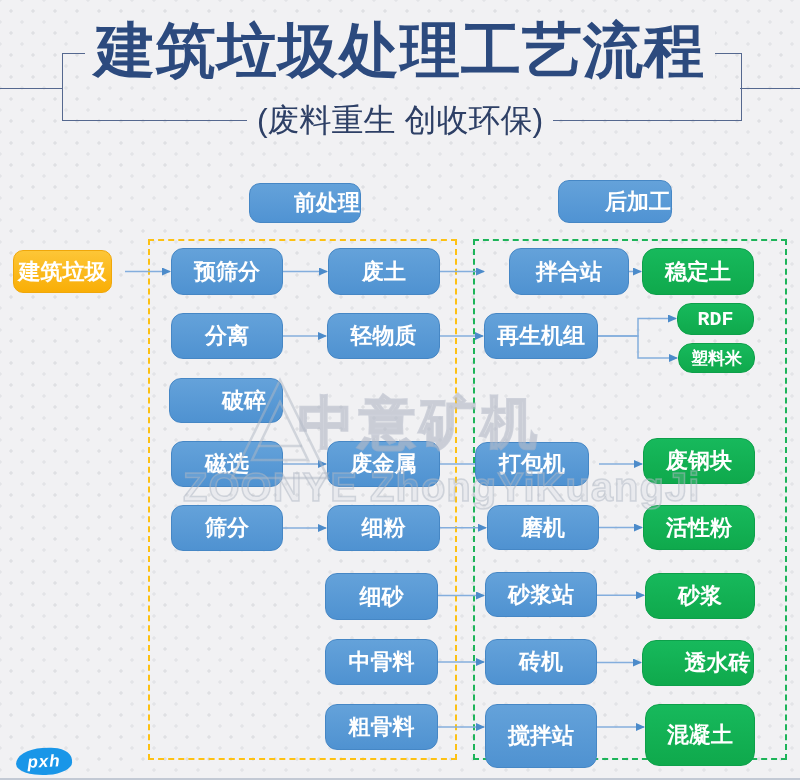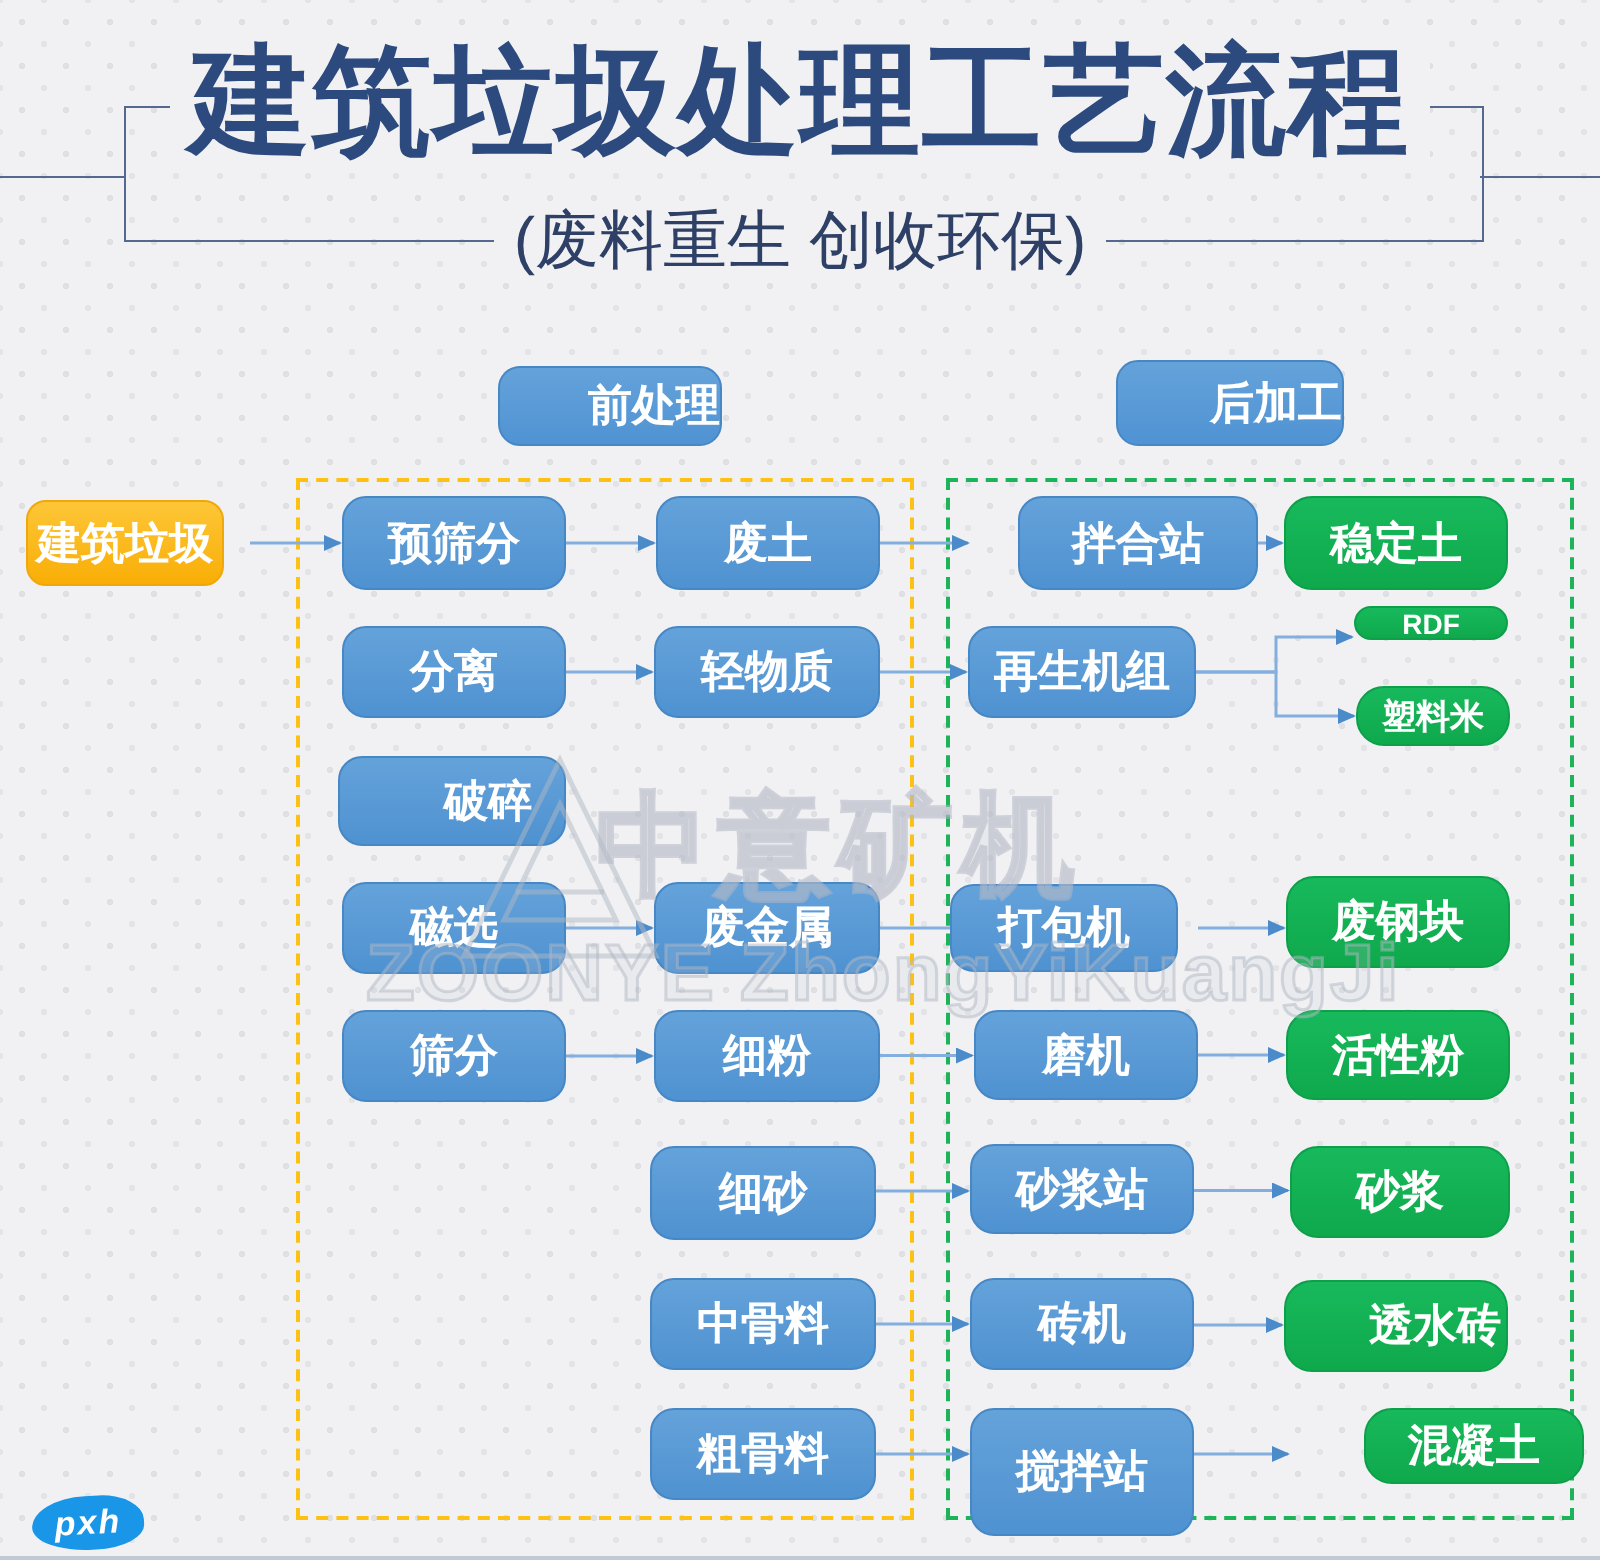--- a/index.html
+++ b/index.html
@@ -146,27 +146,27 @@
       <div class="node process" style="left: 325px; top: 639px; width: 113px; height: 46px;">中骨料</div>
       <div class="node process" style="left: 325px; top: 704px; width: 113px; height: 46px;">粗骨料</div>
       <div class="node process" style="left: 509px; top: 248px; width: 120px; height: 47px;">拌合站</div>
       <div class="node process" style="left: 484px; top: 313px; width: 114px; height: 46px;">再生机组</div>
       <div class="node process" style="left: 475px; top: 442px; width: 114px; height: 44px;">打包机</div>
       <div class="node process" style="left: 487px; top: 505px; width: 112px; height: 45px;">磨机</div>
       <div class="node process" style="left: 485px; top: 572px; width: 112px; height: 45px;">砂浆站</div>
       <div class="node process" style="left: 485px; top: 639px; width: 112px; height: 46px;">砖机</div>
       <div class="node process" style="left: 485px; top: 704px; width: 112px; height: 64px;">搅拌站</div>
       <div class="node output" style="left: 642px; top: 248px; width: 112px; height: 47px;">稳定土</div>
-      <div class="node output" style="left: 677px; top: 303px; width: 77px; height: 17px; font-size: 14px;">RDF</div>
+      <div class="node output" style="left: 677px; top: 303px; width: 77px; height: 32px; font-size: 20px; font-family: Liberation Mono, monospace;">RDF</div>
       <div class="node output" style="left: 678px; top: 343px; width: 77px; height: 30px; font-size: 17px;">塑料米</div>
       <div class="node output" style="left: 643px; top: 438px; width: 112px; height: 46px;">废钢块</div>
       <div class="node output" style="left: 643px; top: 505px; width: 112px; height: 45px;">活性粉</div>
       <div class="node output" style="left: 645px; top: 573px; width: 110px; height: 46px;">砂浆</div>
       <div class="node output" style="left: 642px; top: 640px; width: 112px; height: 46px; padding-left: 39px;">透水砖</div>
-      <div class="node output" style="left: 682px; top: 704px; width: 110px; height: 38px; font-family: Liberation Mono, monospace;">混凝土</div>
+      <div class="node output" style="left: 645px; top: 704px; width: 110px; height: 62px; font-family: Liberation Mono, monospace;">混凝土</div>
     </div>
 
   <div class="watermark">
     <svg class="wm-logo" width="104" height="106" viewBox="0 0 104 106">
       <g fill="none" stroke="rgba(176,183,196,0.5)" stroke-width="2.5">
         <path d="M52 4 L100 102 L4 102 Z"></path>
         <path d="M52 26 L80 84 L24 84 Z"></path>
         <line x1="30" y1="70" x2="74" y2="70"></line>
       </g>
     </svg>

